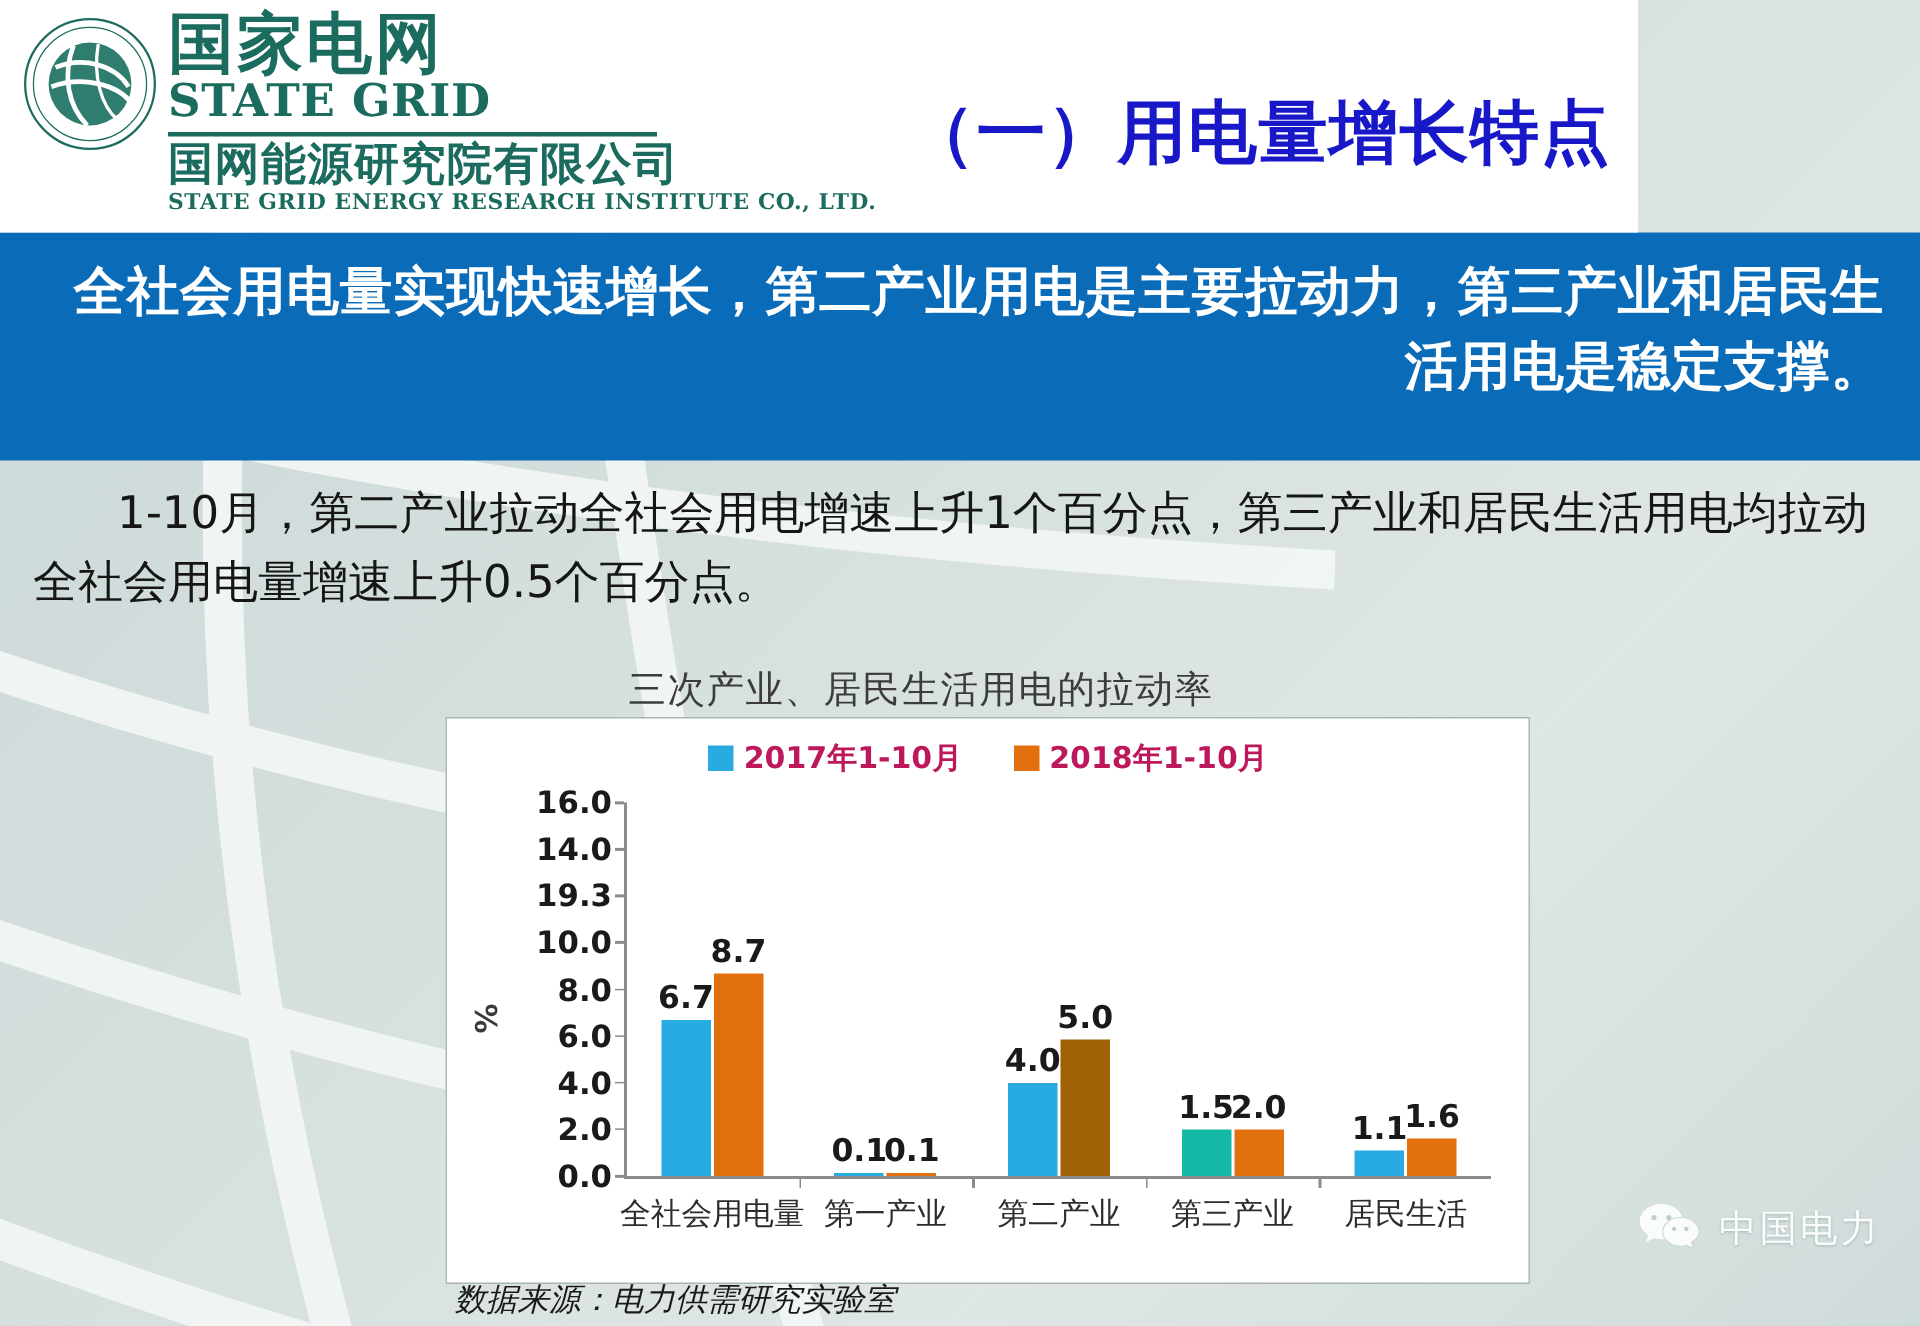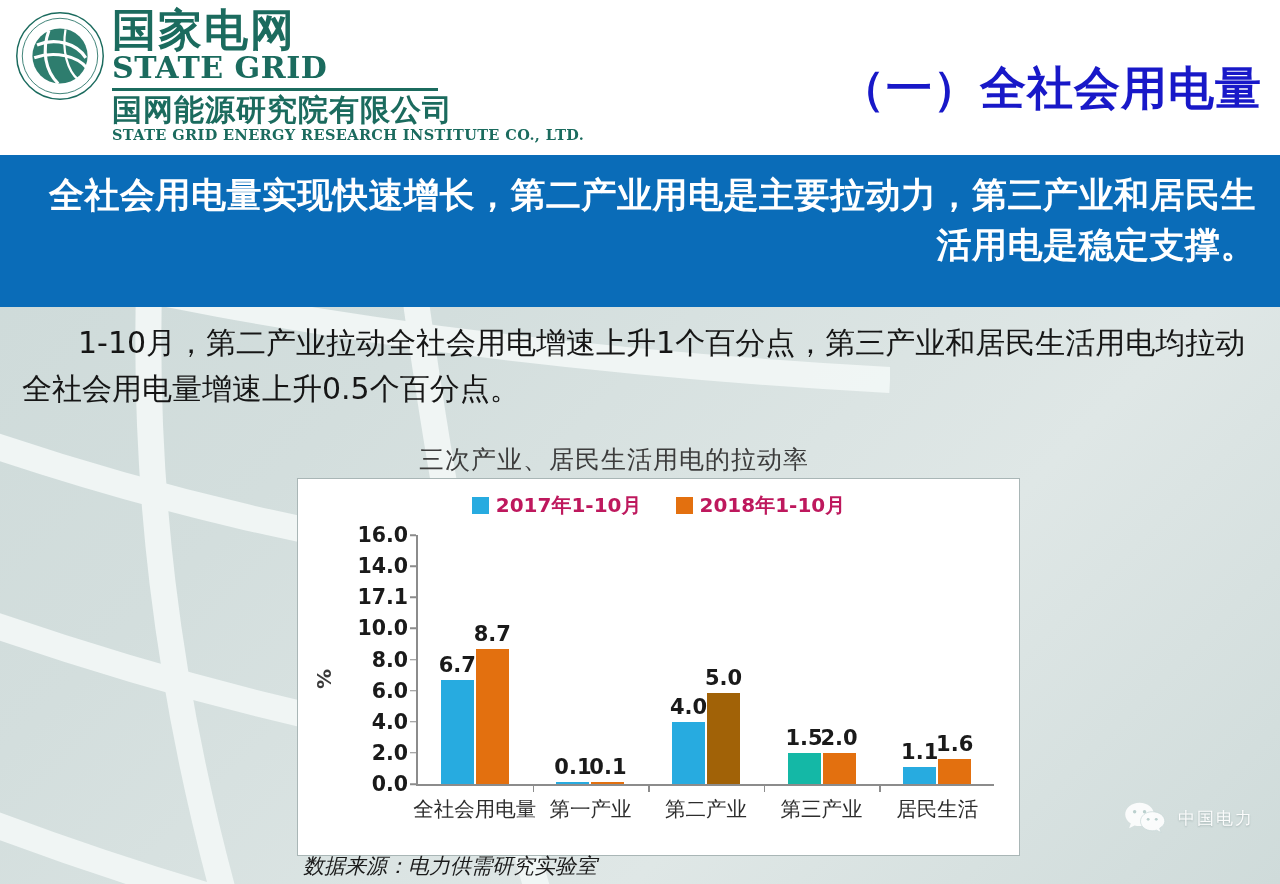--- a/index.html
+++ b/index.html
@@ -20,21 +20,21 @@
     left: -170px; top: 150px;
     width: 1060px; height: 980px;
     opacity: 1;
     pointer-events: none;
   }
   .watermark-globe svg { display: block; width: 100%; height: 100%; }
 
   
   .header {
     position: absolute; left: 0; top: 0;
-    width: 1280px; height: 155px;
+    width: 1092px; height: 155px;
     background: #ffffff;
     z-index: 5;
   }
   .logo-block {
     position: absolute; left: 14px; top: 8px;
     display: flex; align-items: flex-start;
   }
   .emblem { width: 92px; height: 92px; flex: 0 0 92px; margin-top: 2px; }
   .emblem svg { display:block; width:100%; height:100%; }
   .logo-text { margin-left: 6px; }
@@ -178,21 +178,21 @@
 
   
   .wechat-mark {
     position: absolute; right: 26px; top: 800px;
     display: flex; align-items: center; gap: 11px;
     z-index: 6; opacity: 0.92;
   }
   .wechat-icon { width: 44px; height: 36px; }
   .wechat-icon svg { display: block; width: 100%; height: 100%; }
   .wechat-text {
-    font-size: 17px; color: #ffffff; letter-spacing: 2px;
+    font-size: 25px; color: #ffffff; letter-spacing: 2px;
     text-shadow: 0 1px 2px rgba(120,140,140,0.55);
   }
 </style>
 </head>
 <body>
 
 <div class="slide">
 
   <div class="watermark-globe">
     <svg viewBox="0 0 1060 980" xmlns="http://www.w3.org/2000/svg">
@@ -222,21 +222,21 @@
         </svg>
       </div>
       <div class="logo-text">
         <div class="logo-cn">国家电网</div>
         <div class="logo-en">STATE GRID</div>
         <div class="logo-rule"></div>
         <div class="logo-cn2">国网能源研究院有限公司</div>
         <div class="logo-en2">STATE GRID ENERGY RESEARCH INSTITUTE CO., LTD.</div>
       </div>
     </div>
-    <div class="header-title">（一）全社会用电量</div>
+    <div class="header-title">（一）用电量增长特点</div>
   </div>
 
   <div class="banner">
     <div class="banner-text">全社会用电量实现快速增长，第二产业用电是主要拉动力，第三产业和居民生活用电是稳定支撑。</div>
   </div>
 
   <div class="body-para">1-10月，第二产业拉动全社会用电增速上升1个百分点，第三产业和居民生活用电均拉动全社会用电量增速上升0.5个百分点。</div>
 
   <div class="chart-title">三次产业、居民生活用电的拉动率</div>
 
@@ -253,21 +253,21 @@
       </div>
     <div class="plot-wrap">
       <div class="y-unit">%</div>
       <div class="y-axis" id="yaxis">
           <div class="y-tick" style="top: 249px;">0.0</div>
           <div class="y-tick" style="top: 217.875px;">2.0</div>
           <div class="y-tick" style="top: 186.75px;">4.0</div>
           <div class="y-tick" style="top: 155.625px;">6.0</div>
           <div class="y-tick" style="top: 124.5px;">8.0</div>
           <div class="y-tick" style="top: 93.375px;">10.0</div>
-          <div class="y-tick" style="top: 62.25px;">17.1</div>
+          <div class="y-tick" style="top: 62.25px;">19.3</div>
           <div class="y-tick" style="top: 31.125px;">14.0</div>
           <div class="y-tick" style="top: 0px;">16.0</div>
         </div>
       <div class="axis-line-v"></div>
       <div class="axis-line-h"></div>
       <div class="plot-area" id="bars">
           <div class="group" style="left: 0px; width: 115.6px;">
             <div class="bar" style="height: 104.269px; background: rgb(39, 171, 224);">
               <span class="val">6.7</span>
             </div>

